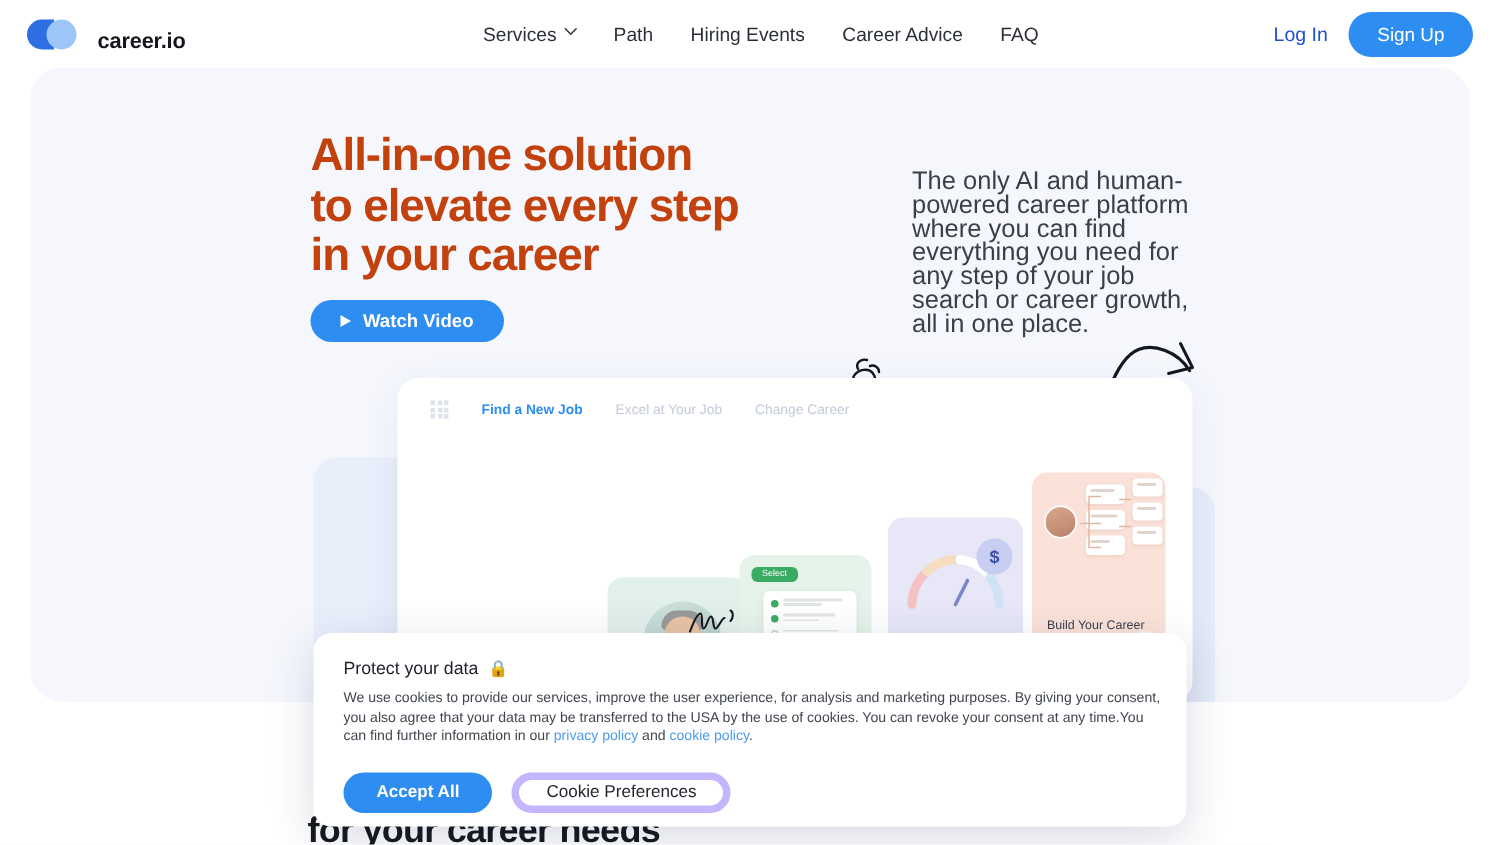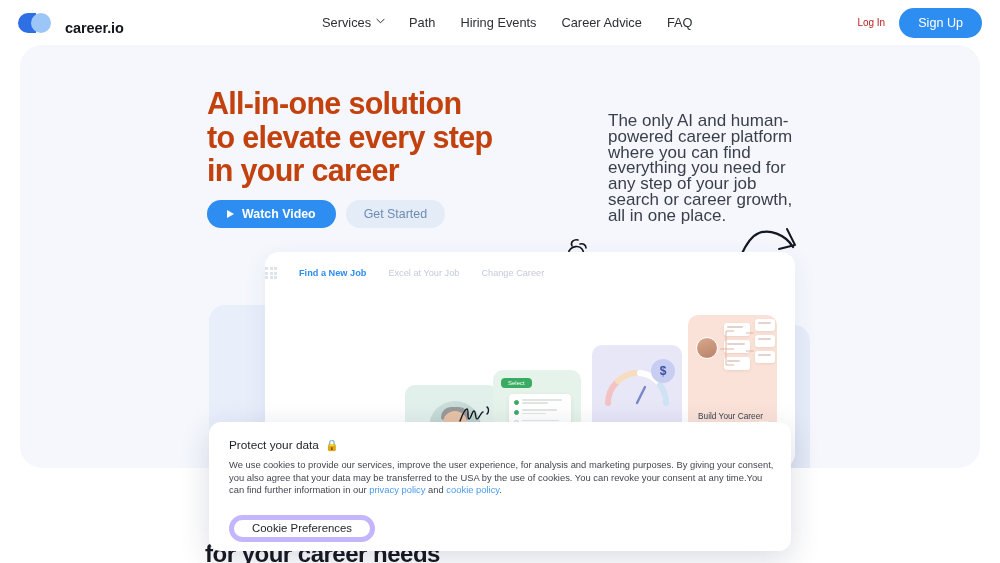--- a/index.html
+++ b/index.html
@@ -33,42 +33,42 @@
   .nav { position: absolute; left: 322px; top: 0; height: 45px;
          display: flex; align-items: center; gap: 25px; }
   .nav-item {
     font-size: 12.8px; color: #2b2f38; display: flex; align-items: center; gap: 5px;
     cursor: pointer; white-space: nowrap;
   }
   .chev { width: 8px; height: 8px; position: relative; top: -1px; }
   .chev svg { display:block; }
   .auth { position: absolute; right: 18px; top: 0; height: 45px;
           display: flex; align-items: center; gap: 14px; }
-  .login { font-size: 10px; color: #b91c1c; cursor: pointer; }
+  .login { font-size: 13px; color: #1d4ed8; cursor: pointer; }
   .signup {
     background: #2e8df0; color: #fff; font-size: 12.6px;
     padding: 8px 19px; border-radius: 20px; border: none; cursor: pointer;
     font-family: inherit;
   }
 
   
   .hero {
     position: absolute; left: 20px; top: 45px; width: 960px; height: 423px;
     background: #f5f7fd; border-radius: 22px; overflow: hidden;
   }
   .headline {
     position: absolute; left: 187px; top: 42px; width: 380px;
     font-size: 30.5px; line-height: 33.5px; font-weight: bold;
     color: #c2410c; letter-spacing: -0.7px;
   }
   .subcopy {
     position: absolute; left: 588px; top: 68px; width: 190px;
     font-size: 17px; line-height: 15.8px; color: #3a3f4b;
   }
-  .cta-row { position: absolute; left: 187px; top: 155px; display: flex; gap: 10px; }
+  .cta-row { position: absolute; left: 187px; top: 155px; display: flex; }
   .btn-watch {
     display: flex; align-items: center; gap: 8px;
     background: #2e8df0; color: #fff; font-size: 12.4px; font-weight: bold;
     padding: 0 20px; height: 28px; border-radius: 16px; border: none;
     cursor: pointer; font-family: inherit;
   }
   .play-tri {
     width: 0; height: 0; border-left: 7px solid #fff;
     border-top: 4.5px solid transparent; border-bottom: 4.5px solid transparent;
   }
@@ -92,21 +92,21 @@
     background: #e6ecf8; border-radius: 16px;
   }
   .mock {
     position: absolute; left: 245px; top: 207px; width: 530px; height: 216px;
     background: #ffffff; border-radius: 14px;
     box-shadow: 0 6px 24px rgba(40,60,110,.07);
     overflow: hidden;
   }
   .mock-tabs {
     position: absolute; left: 0; top: 0; width: 100%; height: 42px;
-    display: flex; align-items: center; gap: 22px;
+    display: flex; align-items: center; padding-left: 22px; gap: 22px;
   }
   .grid-icon { display: grid; grid-template-columns: repeat(3, 3px);
                grid-gap: 1.5px; opacity: .32; }
   .grid-icon i { display:block; width: 3px; height: 3px; background: #9aa6bd; }
   .tab { font-size: 9.2px; white-space: nowrap; cursor: pointer; }
   .tab.active { color: #2e8df0; font-weight: bold; }
   .tab.idle { color: #c3cada; }
 
   .card { position: absolute; border-radius: 10px; overflow: hidden; }
   .card-label {
@@ -259,21 +259,20 @@
       <span>in your career</span>
     </h1>
 
     <p class="subcopy">The only AI and human-powered career platform where you can find everything you need for any step of your job search or career growth, all in one place.</p>
 
     <div class="cta-row">
       <button class="btn-watch">
         <span class="play-tri"></span>
         <span>Watch Video</span>
       </button>
-      <button class="btn-started">Get Started</button>
     </div>
 
     <svg class="doodle-runner" viewBox="0 0 100 76">
       <g fill="none" stroke="#14161c" stroke-width="1.6" stroke-linecap="round" stroke-linejoin="round">
         <path d="M44 14c3-5 10-6 13-2s1 9-3 10-11-3-10-8z"></path>
         <path d="M47 9c-2-4 2-7 6-6M55 7c3-1 6 1 6 4"></path>
         <path d="M57 22c6 1 10 5 11 11M68 33l8-12c2-3 6-2 6 2"></path>
         <path d="M45 24c-8 2-14 7-18 14l-9 16"></path>
         <path d="M27 38c-4 6-5 12-4 18l2 13"></path>
         <path d="M57 25c2 8 1 14-3 20l-9 13"></path>
@@ -421,17 +420,18 @@
 
   <div class="cookie">
     <div class="cookie-title">
       <span>Protect your data</span>
       <span class="lock-glyph">🔒</span>
     </div>
     <div class="cookie-body">
       <span>We use cookies to provide our services, improve the user experience, for analysis and marketing purposes. By giving your consent, you also agree that your data may be transferred to the USA by the use of cookies. You can revoke your consent at any time.You can find further information in our </span><a>privacy policy</a><span> and </span><a>cookie policy</a><span>.</span>
     </div>
     <div class="cookie-actions">
+      <button class="btn-accept">Accept All</button>
       <button class="btn-pref">Cookie Preferences</button>
     </div>
   </div>
 
 </div>
 
 </body></html>

